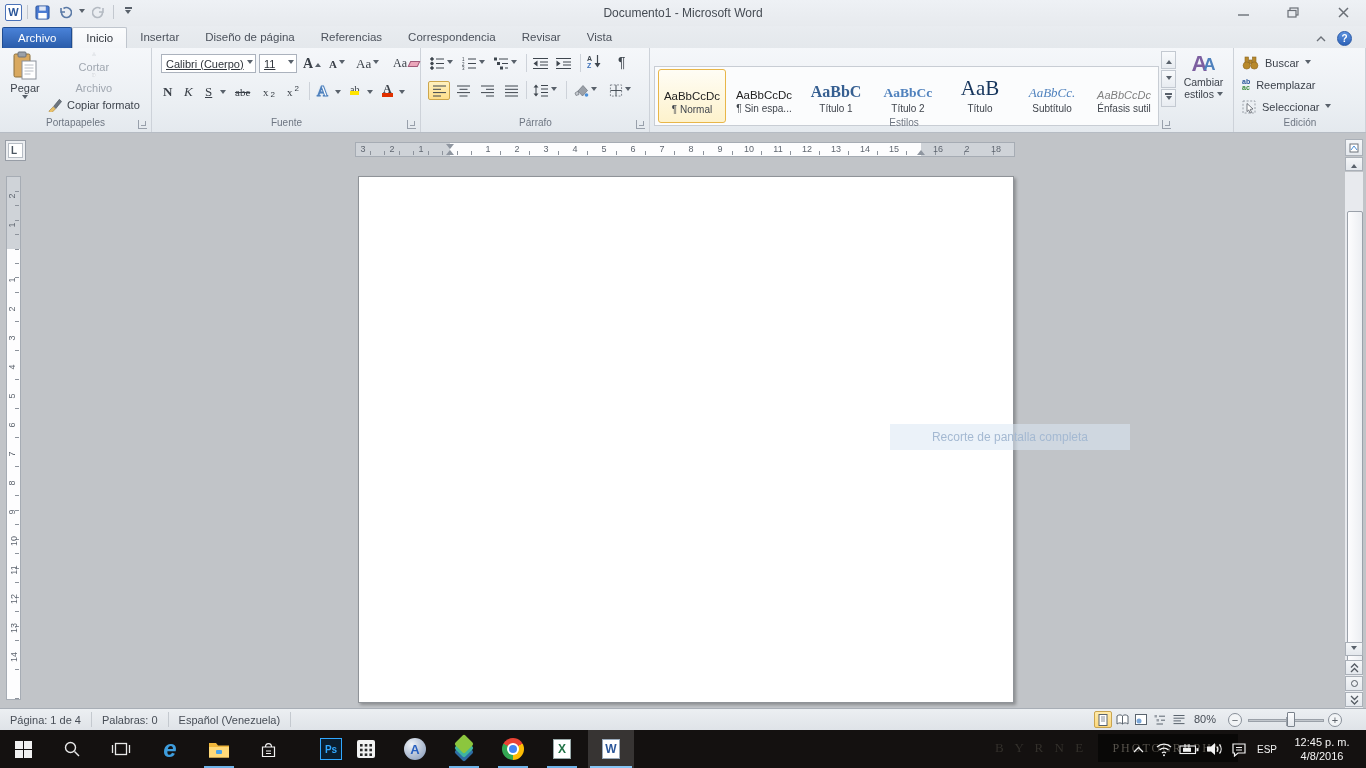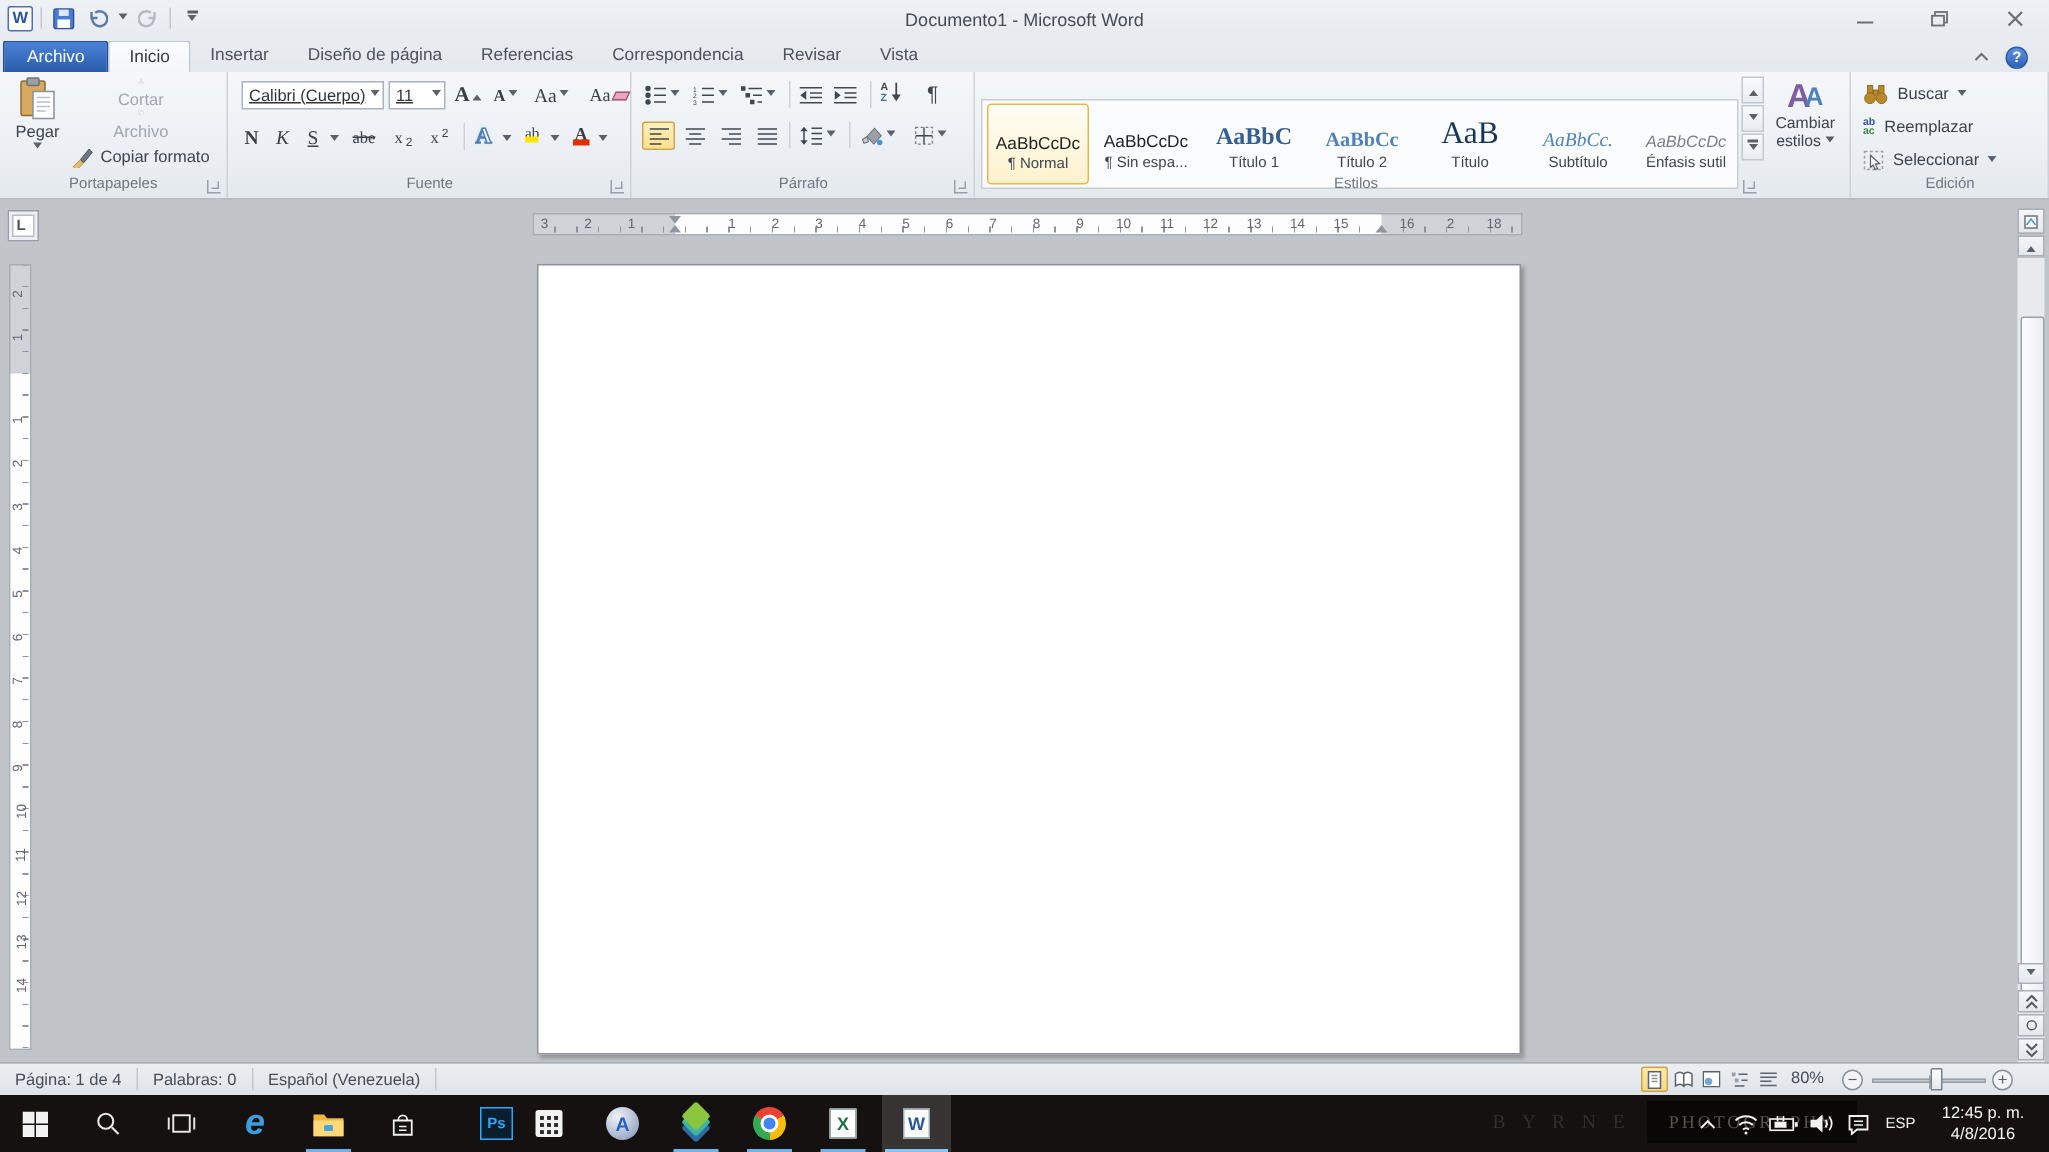--- a/index.html
+++ b/index.html
@@ -614,20 +614,21 @@
       <span class="vnum" style="top: 301px;">8</span>
       <span class="vnum" style="top: 330px;">9</span>
       <span class="vnum" style="top: 359px;">10</span>
       <span class="vnum" style="top: 388px;">11</span>
       <span class="vnum" style="top: 417px;">12</span>
       <span class="vnum" style="top: 446px;">13</span>
       <span class="vnum" style="top: 475px;">14</span>
     </div>
 
   <div class="page"></div>
+  <div class="ghost">Recorte de pantalla completa</div>
 
   <div class="vscroll">
     <div class="scbtn" style="top:0;height:17px;">
       <svg width="10" height="10" viewBox="0 0 10 10" fill="none" stroke="#6d737b">
           <rect x="1" y="1" width="8" height="8" fill="#fff"></rect>
           <path d="M2,7 l3,-4 3,4" stroke="#4a90d9"></path>
         </svg>
       </div>
     <div class="scbtn" style="top:18px;height:14px;">
         <span class="tri-up"></span>

